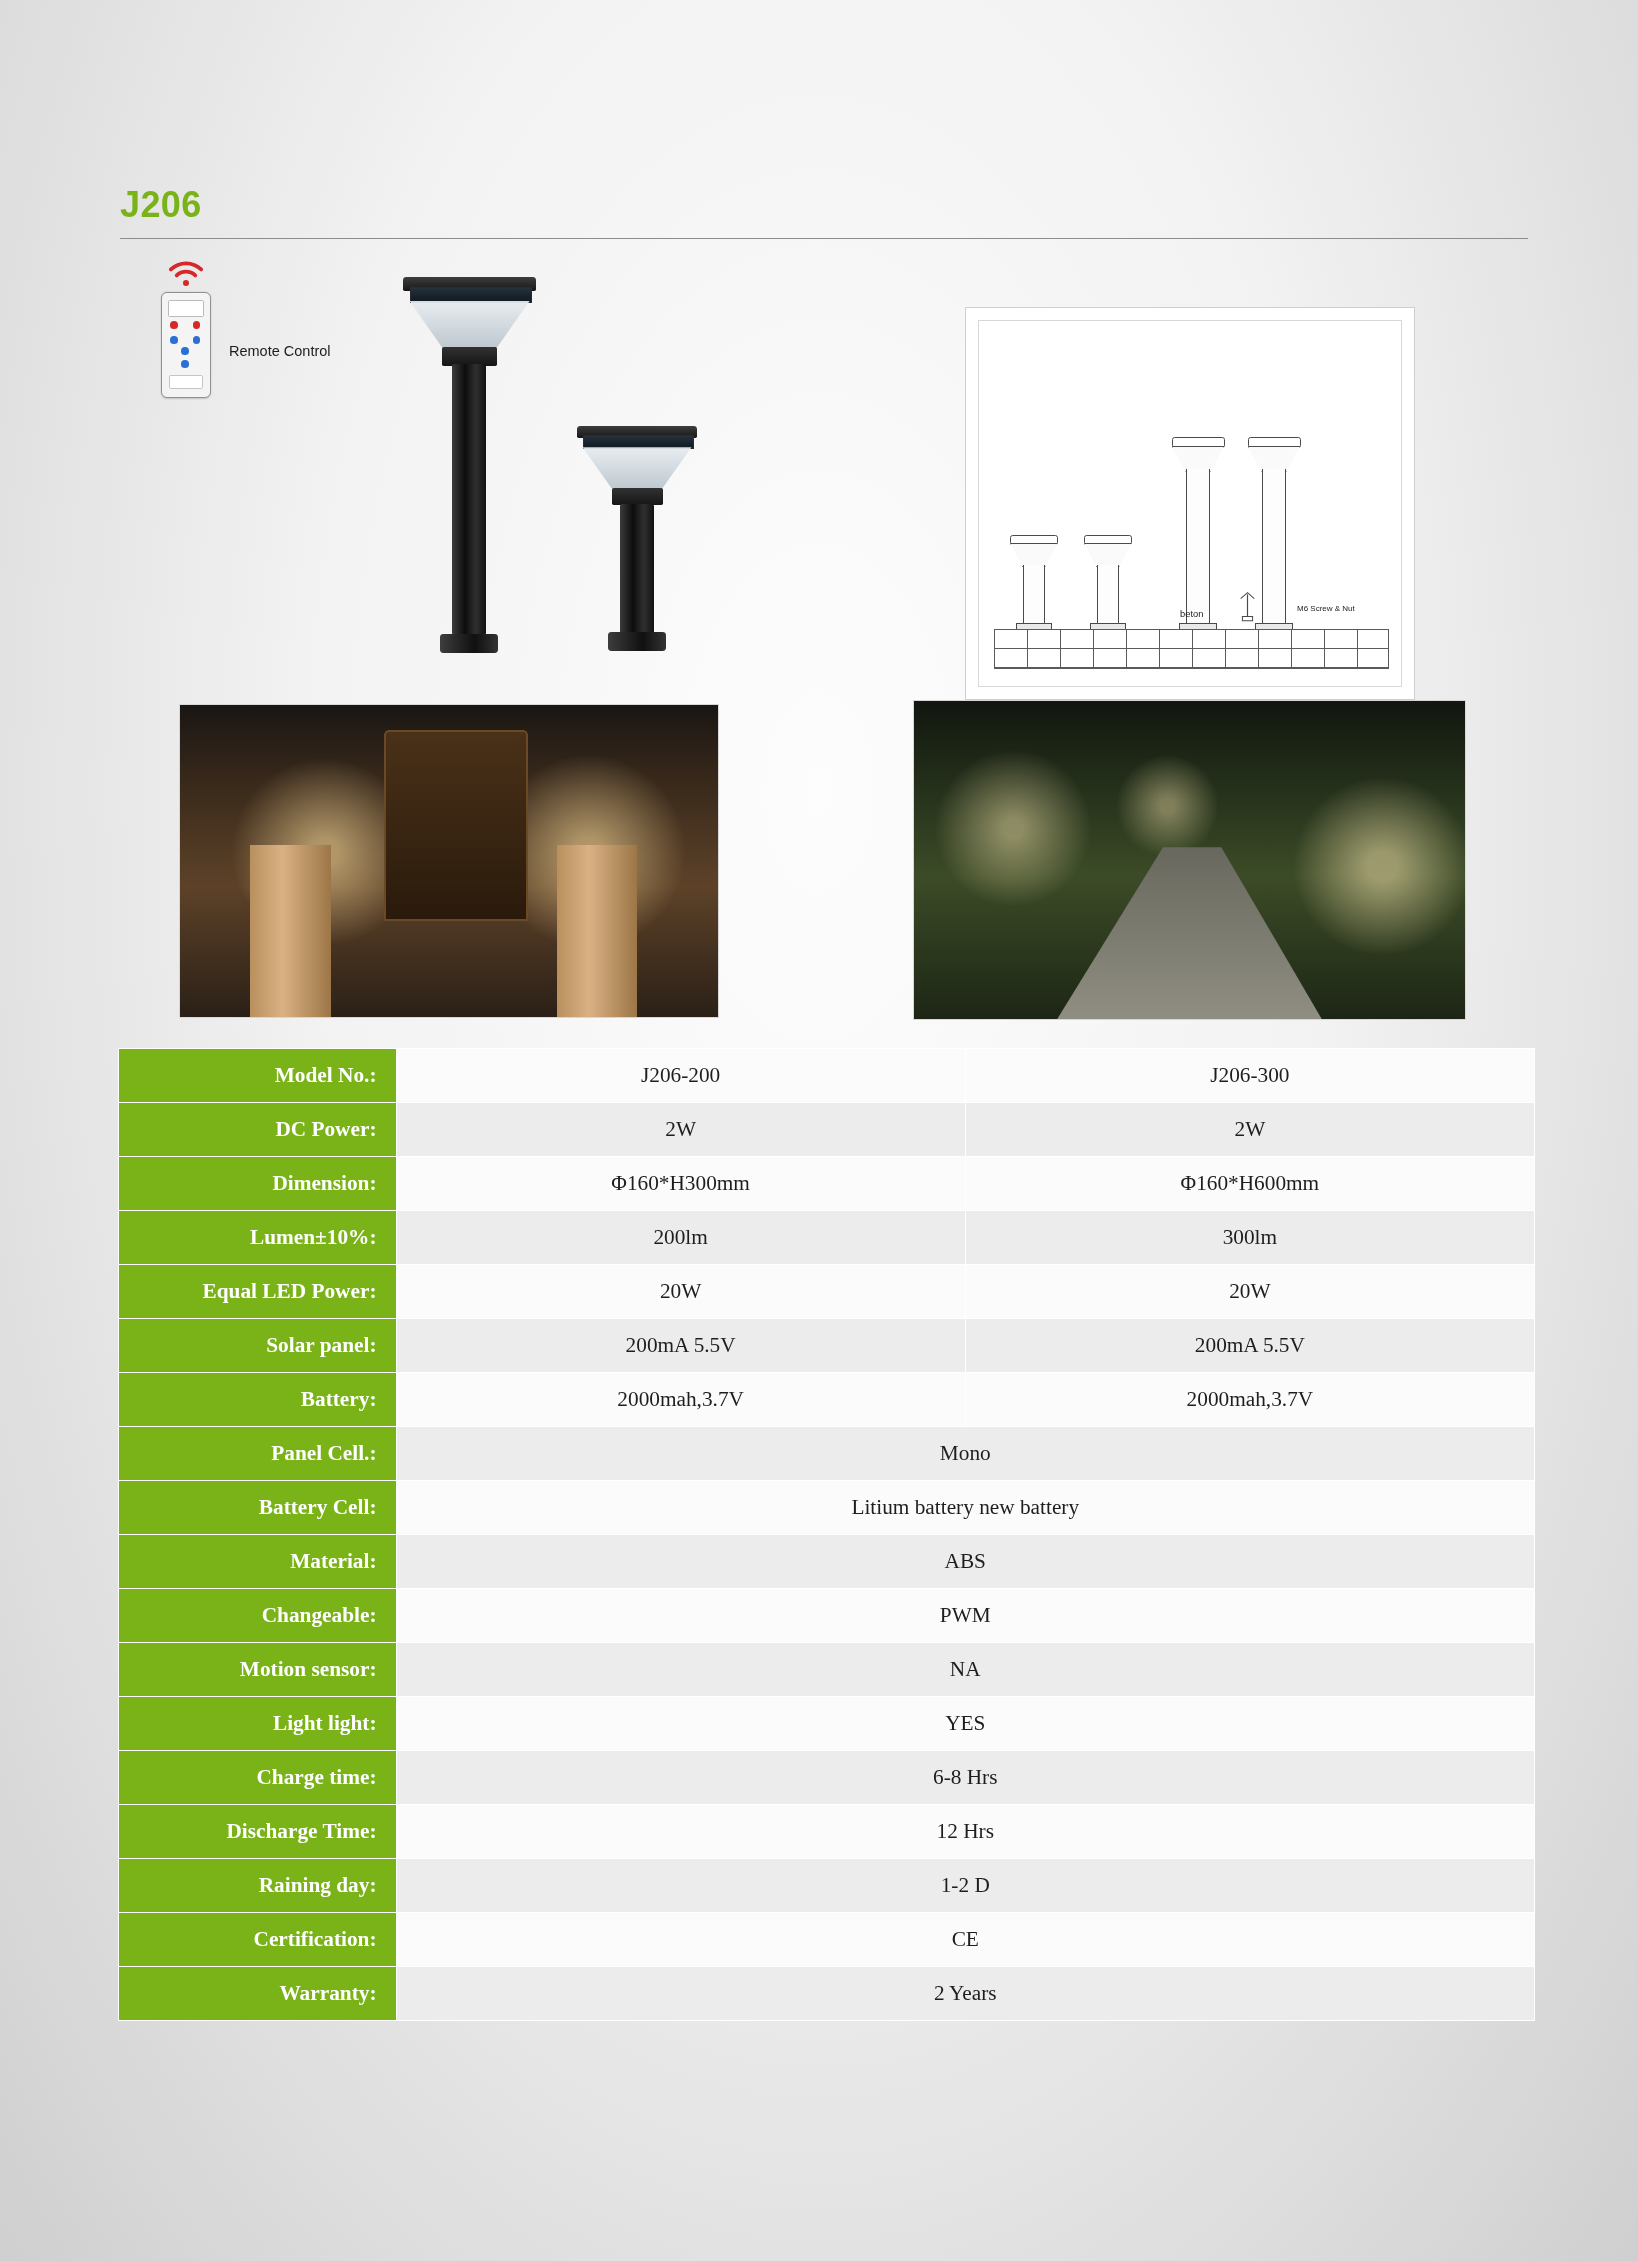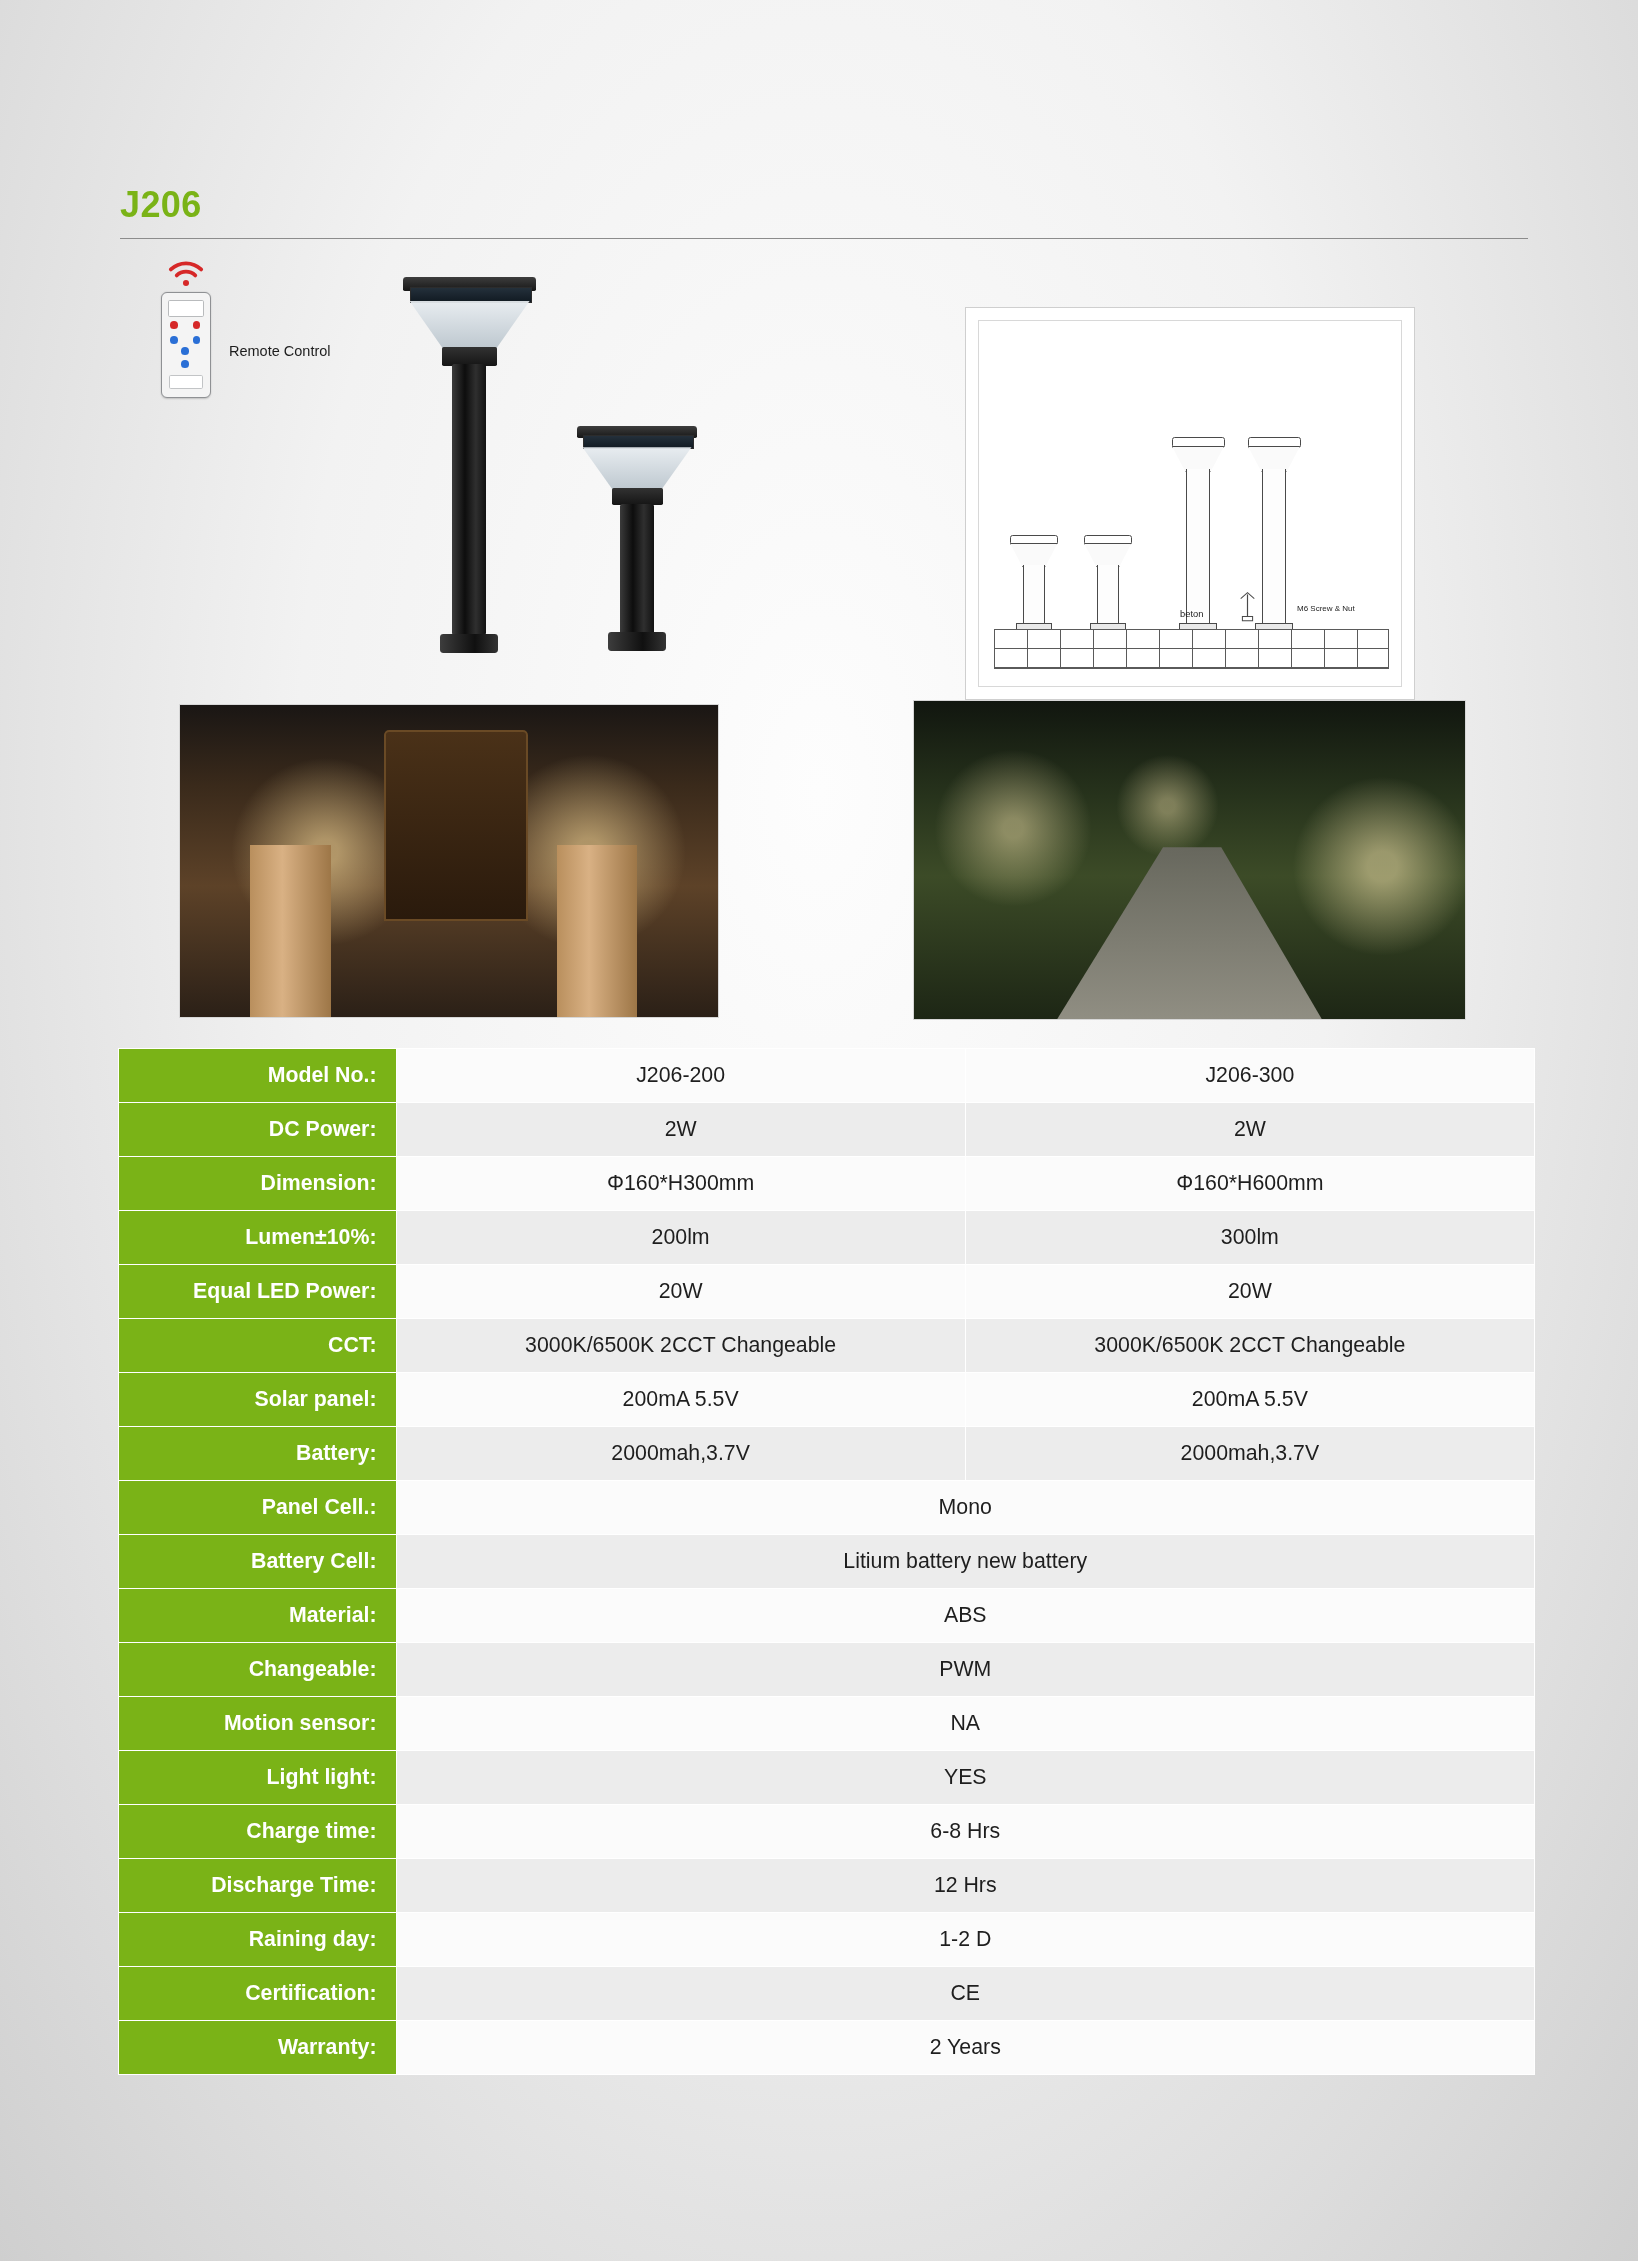--- a/index.html
+++ b/index.html
@@ -297,20 +297,21 @@
     width: 1417px;
     border-collapse: collapse;
     table-layout: fixed;
   }
   .spec-table td {
     height: 53px;
     font-size: 21.3px;
     color: #1e1e1e;
     padding: 0 8.5px;
     border: 0.9px solid #ffffff;
+    font-family: Liberation Serif, serif;
   }
   .spec-table td.label {
     width: 249px;
     background: #7ab317;
     color: #ffffff;
     font-weight: bold;
     text-align: right;
     padding-right: 19px;
     font-size: 21.3px;
   }
@@ -451,25 +452,20 @@
           <td class="label">Lumen±10%:</td>
           <td class="val">200lm</td>
           <td class="val">300lm</td>
         </tr>
         <tr>
           <td class="label">Equal LED Power:</td>
           <td class="val">20W</td>
           <td class="val">20W</td>
         </tr>
         <tr>
-          <td class="label">CCT:</td>
-          <td class="val">3000K/6500K 2CCT Changeable</td>
-          <td class="val">3000K/6500K 2CCT Changeable</td>
-        </tr>
-        <tr>
           <td class="label">Solar panel:</td>
           <td class="val">200mA 5.5V</td>
           <td class="val">200mA 5.5V</td>
         </tr>
         <tr>
           <td class="label">Battery:</td>
           <td class="val">2000mah,3.7V</td>
           <td class="val">2000mah,3.7V</td>
         </tr>
         <tr>

